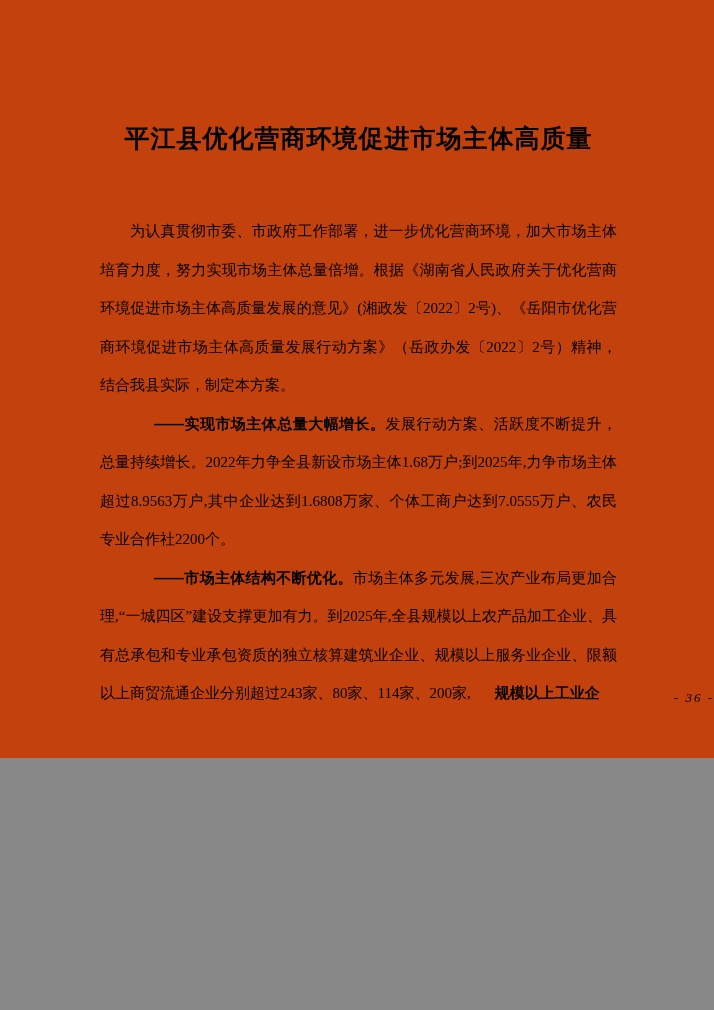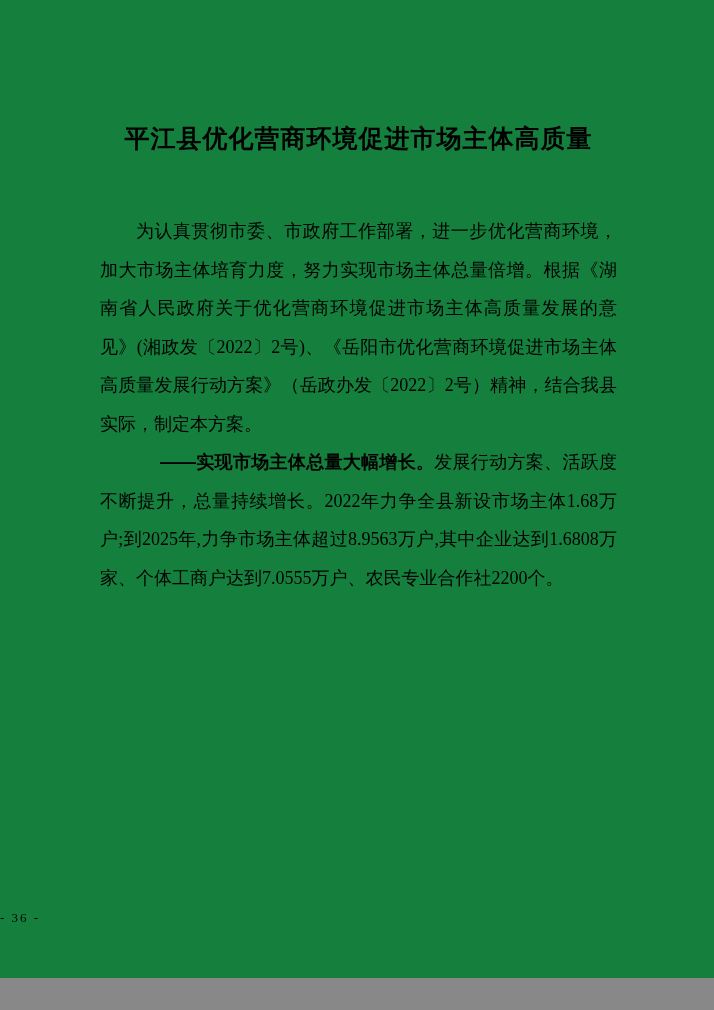--- a/index.html
+++ b/index.html
@@ -3,23 +3,23 @@
 <meta charset="utf-8">
 <style>
   html, body {
     margin: 0;
     padding: 0;
     background: #888;
   }
   .page {
     position: relative;
     width: 714px;
-    height: 978px;
+    height: 758px;
     margin: 0 auto;
-    background: #15803d;
+    background: #c2410c;
     overflow: hidden;
     box-sizing: border-box;
   }
   .content {
     position: absolute;
     top: 0;
     left: 100px;
     right: 97px;
   }
   .doc-title {
@@ -28,21 +28,21 @@
     font-family: "Liberation Sans", sans-serif;
     font-weight: bold;
     font-size: 25px;
     line-height: 52px;
     color: #000;
     letter-spacing: 1px;
   }
   .body-text {
     margin-top: 48px;
     font-family: "Liberation Serif", serif;
-    font-size: 18px;
+    font-size: 15px;
     line-height: 38.5px;
     color: #000;
     text-align: justify;
   }
   .body-text p {
     margin: 0;
     text-indent: 2em;
   }
   .section-heading {
     font-weight: bold;
@@ -51,41 +51,43 @@
   .lead-bold {
     font-weight: bold;
     font-family: "Liberation Sans", sans-serif;
     margin-left: 24px;
   }
   .page-number {
     position: absolute;
     bottom: 52px;
     left: 0;
     width: 100%;
-    text-align: left;
+    text-align: right;
     font-family: "Liberation Serif", serif;
     font-size: 13px;
     color: #000;
     letter-spacing: 2px;
+    font-style: italic;
   }
 </style>
 </head>
 <body>
 
 <div class="page">
   <div class="content">
 
     <div class="doc-title">
       <div>平江县优化营商环境促进市场主体高质量</div>
     </div>
 
     <div class="body-text">
       <p><span>为认真贯彻市委、市政府工作部署，进一步优化营商环境，加大市场主体培育力度，努力实现市场主体总量倍增。根据《湖南省人民政府关于优化营商环境促进市场主体高质量发展的意见》(湘政发〔2022〕2号)、《岳阳市优化营商环境促进市场主体高质量发展行动方案》（岳政办发〔2022〕2号）精神，结合我县实际，制定本方案。</span></p>
 
 
       <p><span class="lead-bold">——实现市场主体总量大幅增长。</span><span>发展行动方案、活跃度不断提升，总量持续增长。2022年力争全县新设市场主体1.68万户;到2025年,力争市场主体超过8.9563万户,其中企业达到1.6808万家、个体工商户达到7.0555万户、农民专业合作社2200个。</span></p>
 
+      <p><span class="lead-bold">——市场主体结构不断优化。</span><span>市场主体多元发展,三次产业布局更加合理,“一城四区”建设支撑更加有力。到2025年,全县规模以上农产品加工企业、具有总承包和专业承包资质的独立核算建筑业企业、规模以上服务业企业、限额以上商贸流通企业分别超过243家、80家、114家、200家,</span><span class="lead-bold">规模以上工业企</span></p>
     </div>
 
   </div>
 
   <div class="page-number">- 36 -</div>
 </div>
 
 </body></html>

